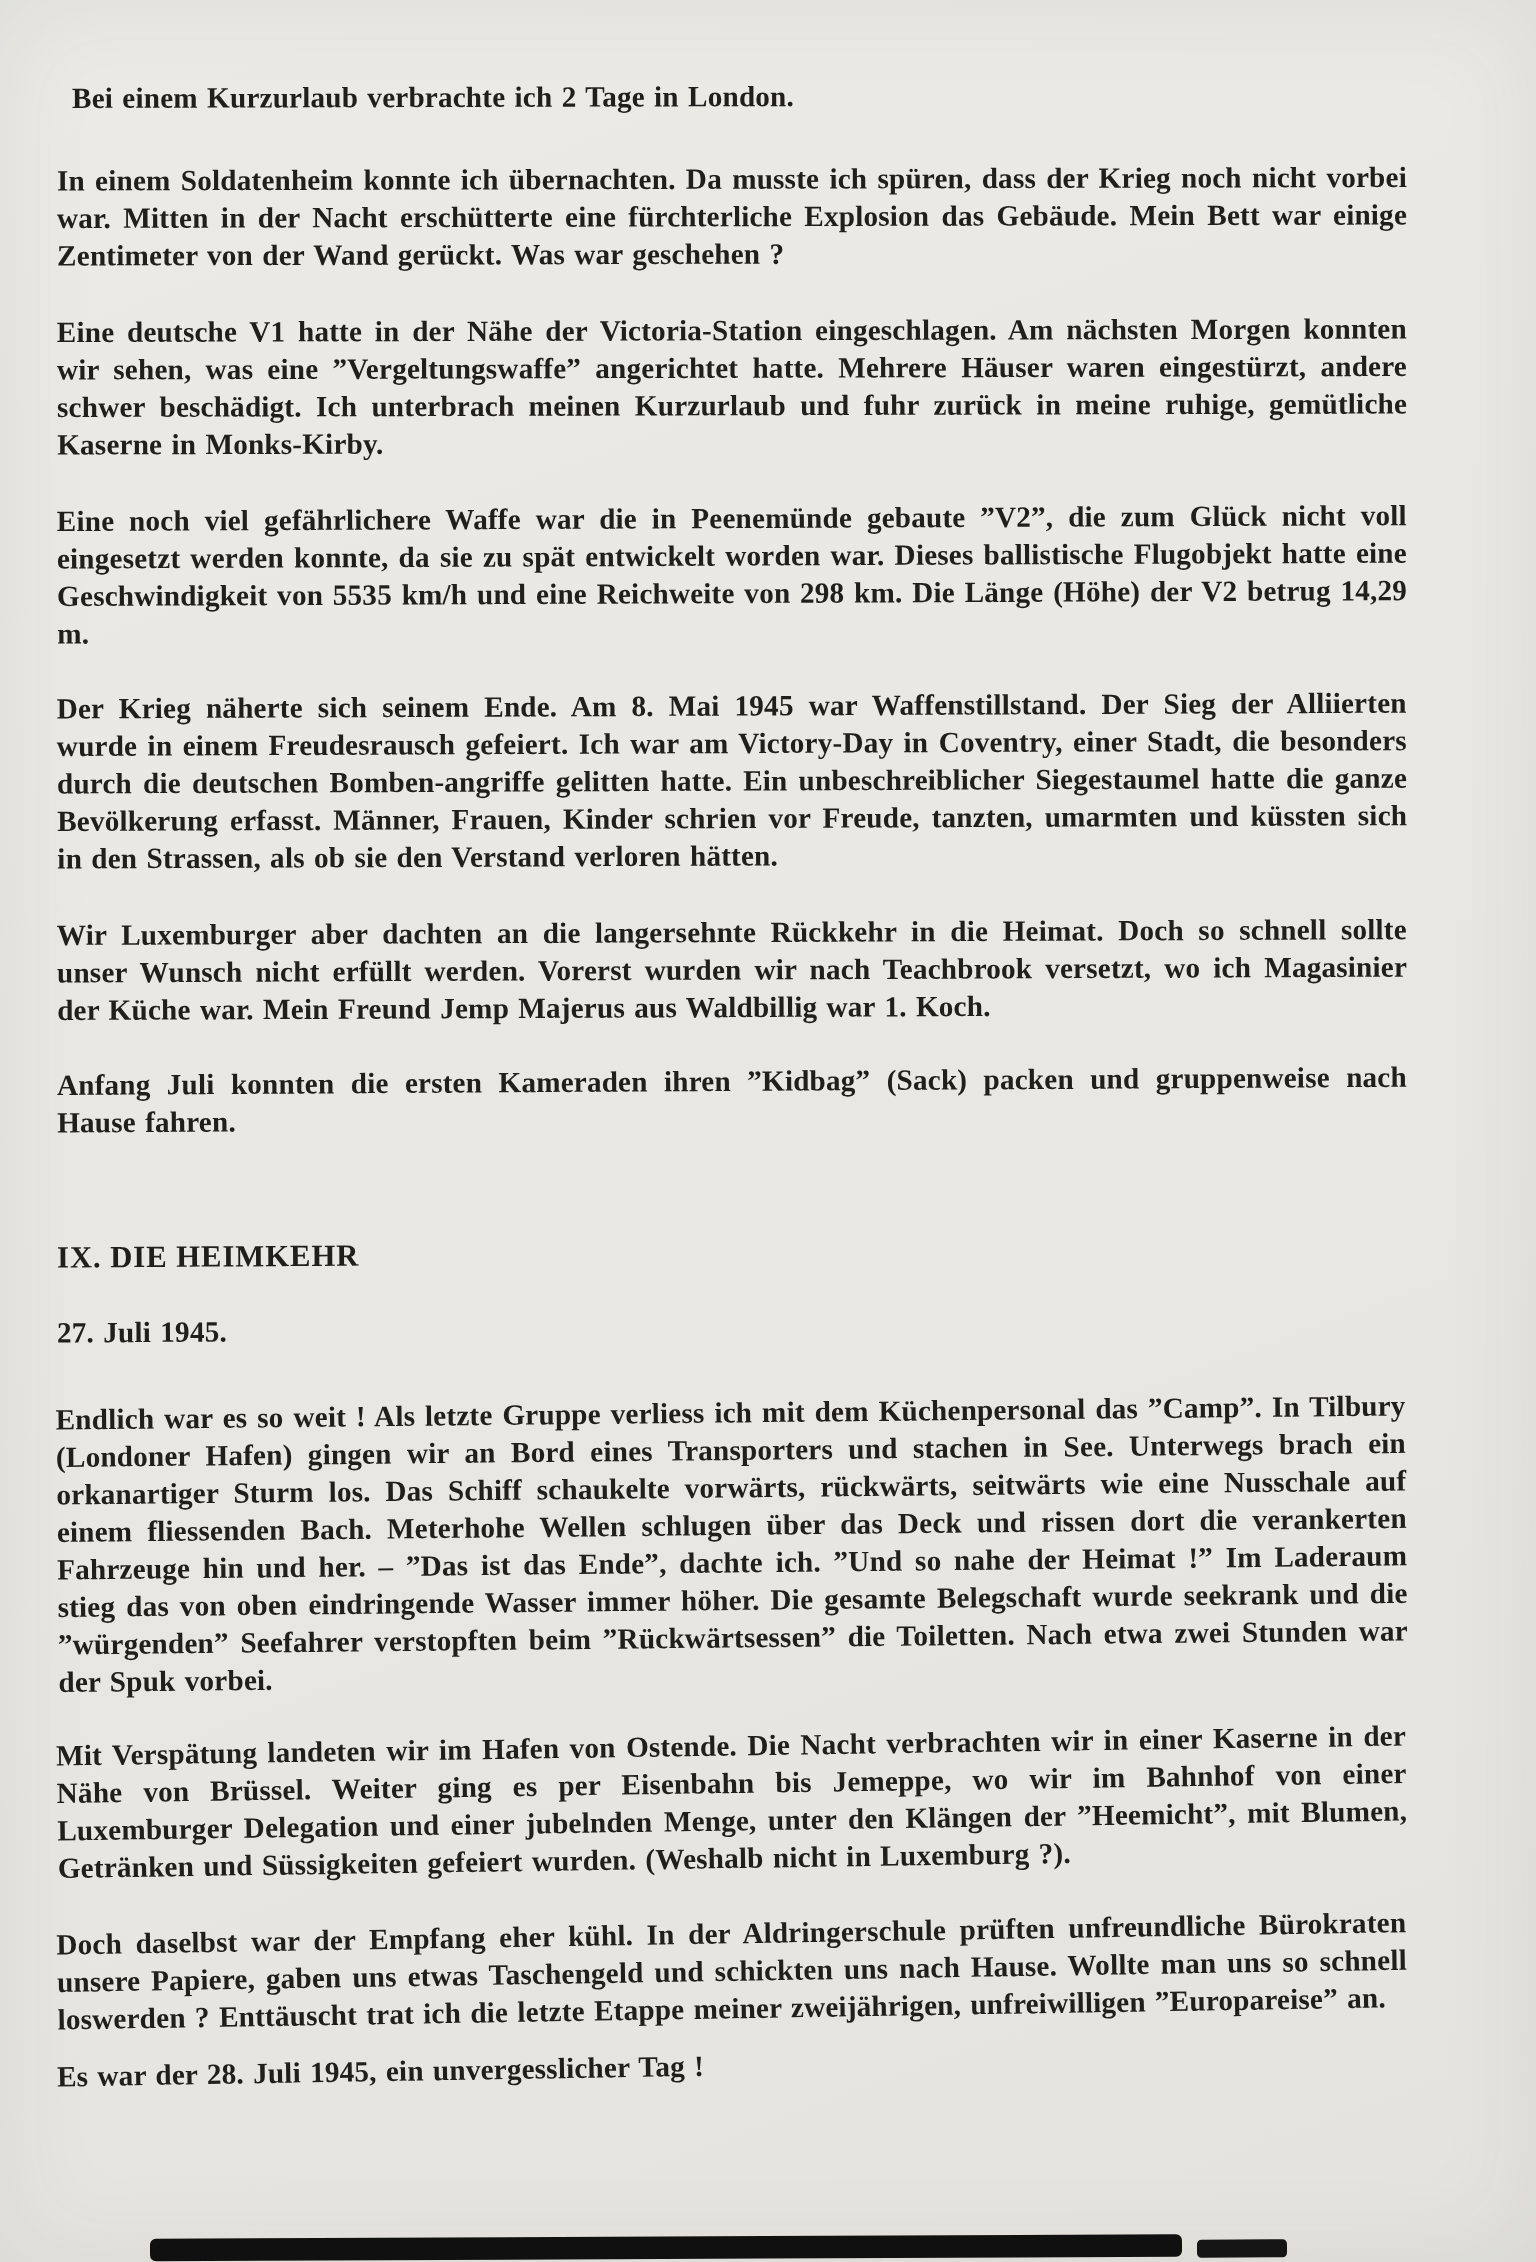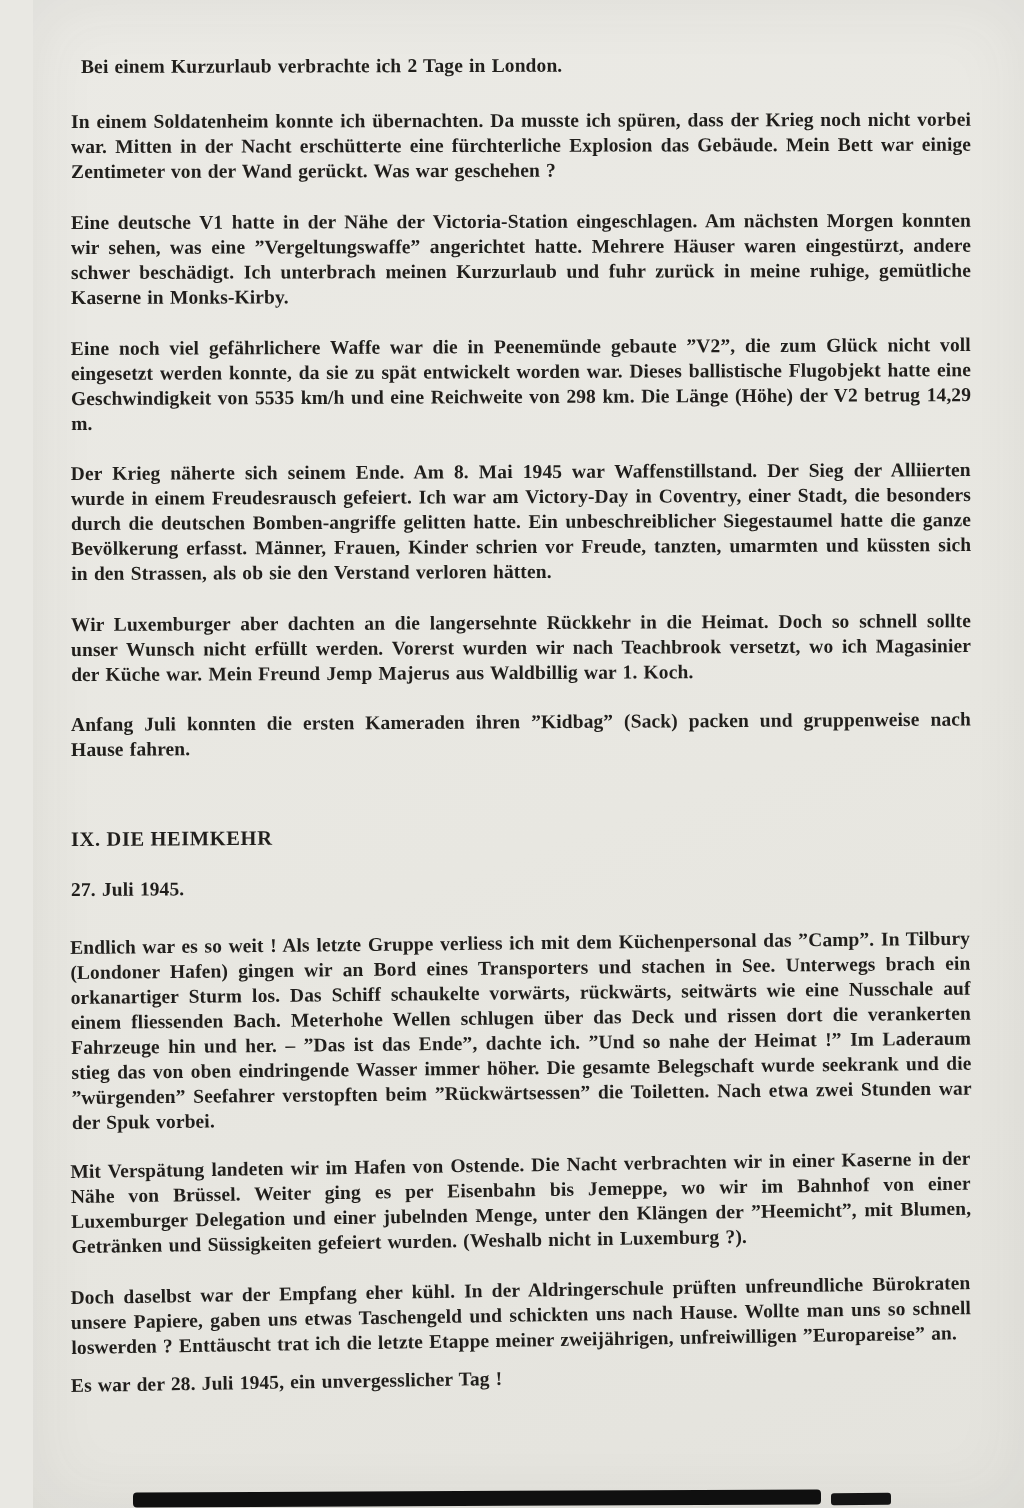--- a/index.html
+++ b/index.html
@@ -12,21 +12,20 @@
     background: #e9e8e3;
     font-family: "Liberation Serif", serif;
   }
   .page {
     position: absolute;
     inset: 0;
     box-sizing: border-box;
     padding: 54px 70px 0 38px;
     background: linear-gradient(160deg, #ebeae5 0%, #e8e7e1 55%, #e4e3dd 100%);
     box-shadow: inset 0 0 70px rgba(60,58,50,0.07);
-    margin-left: 33px;
   }
   .para {
     width: 900px;
     margin: 0;
     font-size: 19.5px;
     line-height: 25px;
     font-weight: 700;
     color: #211f1c;
     text-align: justify;
     letter-spacing: 0.1px;

